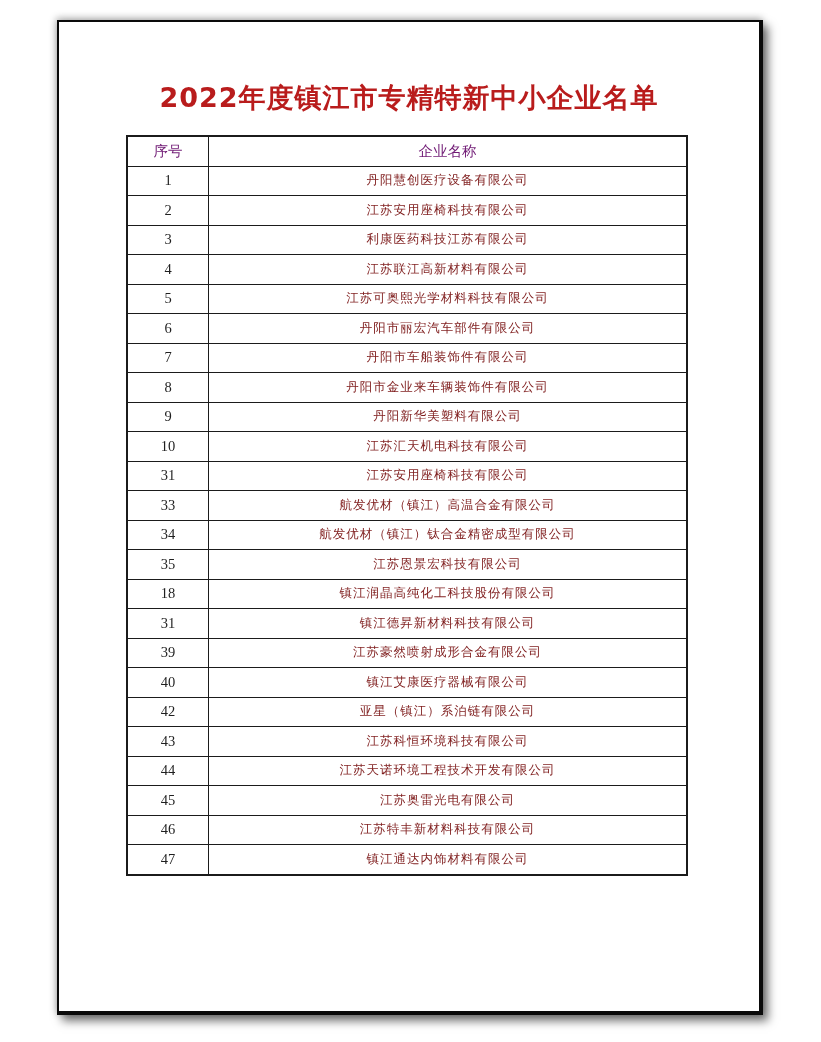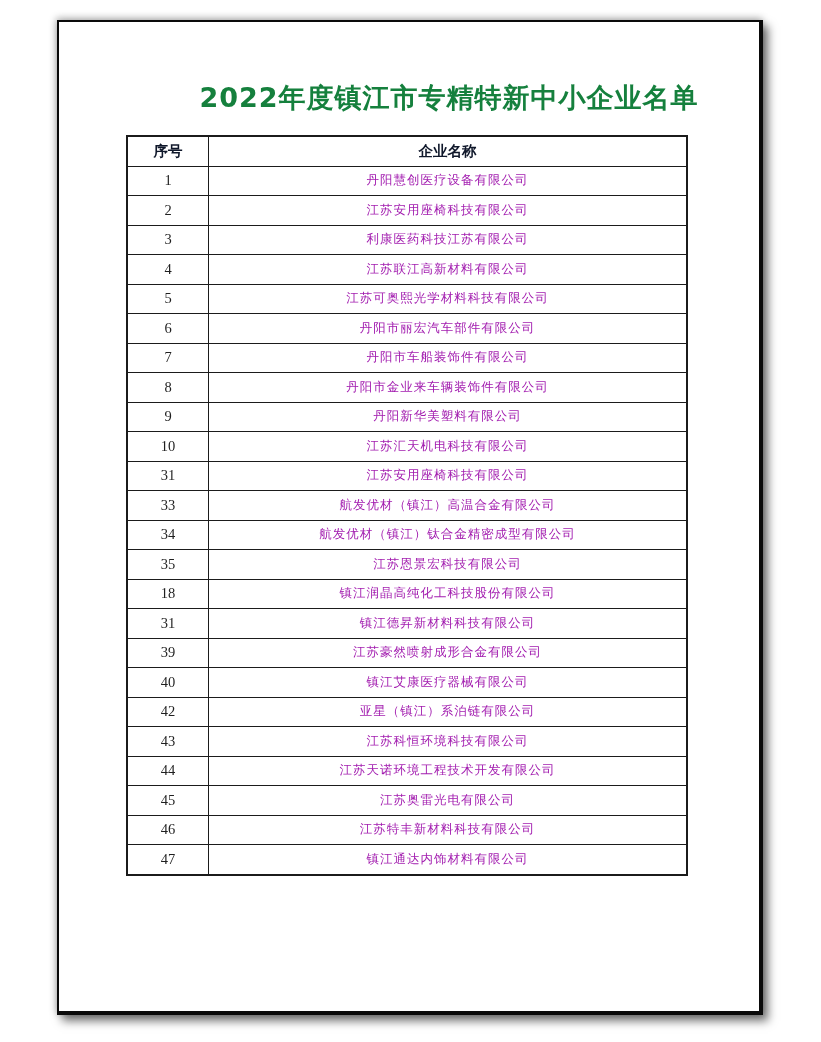--- a/index.html
+++ b/index.html
@@ -32,22 +32,21 @@
     margin: 0;
     position: absolute;
     left: 0;
     top: 58px;
     width: 100%;
     text-align: center;
     font-family: "DejaVu Sans", sans-serif;
     font-weight: bold;
     font-size: 27px;
     letter-spacing: 1px;
-    color: #15803d;
-    padding-left: 40px;
+    color: #b91c1c;
   }
   table.list-table {
     position: absolute;
     left: 67px;
     top: 113px;
     width: 562px;
     border-collapse: collapse;
     table-layout: fixed;
     border: 2px solid #1b1b1b;
   }
@@ -57,34 +56,34 @@
     height: 28.5px;
     padding: 0;
     text-align: center;
     vertical-align: middle;
     overflow: hidden;
     white-space: nowrap;
   }
   th.col-no { width: 80px; }
   th {
     font-family: "Liberation Serif", serif;
-    font-weight: bold;
+    font-weight: normal;
     font-size: 14.5px;
-    color: #0f172a;
+    color: #701a75;
   }
   td.cell-no {
     font-family: "Liberation Serif", serif;
     font-size: 14.5px;
     color: #1f1f1f;
   }
   td.cell-name {
     font-family: "Liberation Serif", serif;
     font-size: 12.5px;
     letter-spacing: 1px;
-    color: #a21caf;
+    color: #7f1d1d;
   }
 </style>
 </head>
 <body>
 
 <div class="canvas">
   <div class="page">
     <h1 class="title">2022年度镇江市专精特新中小企业名单</h1>
     <table class="list-table">
       <thead>

